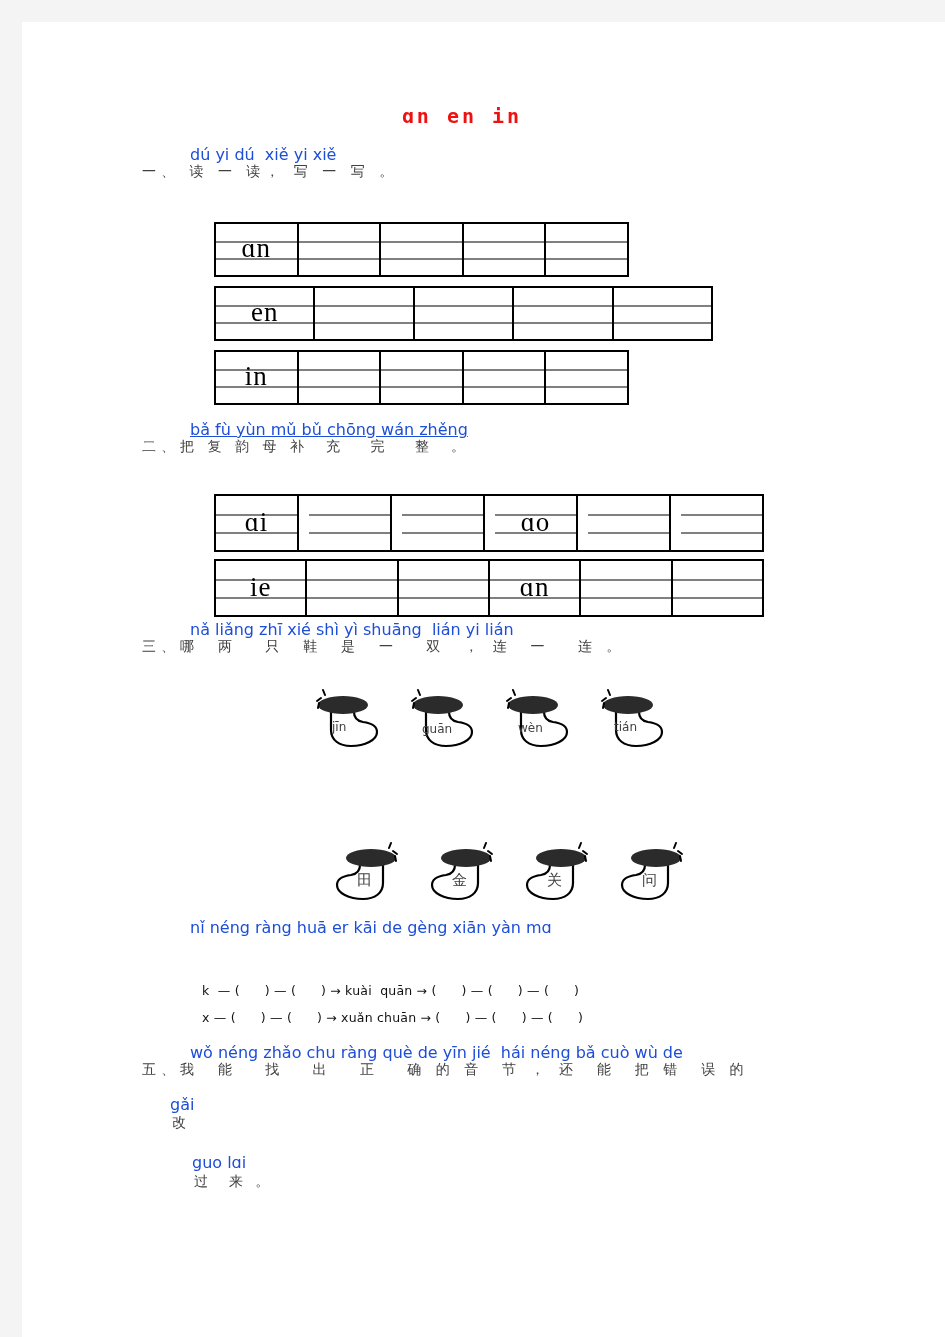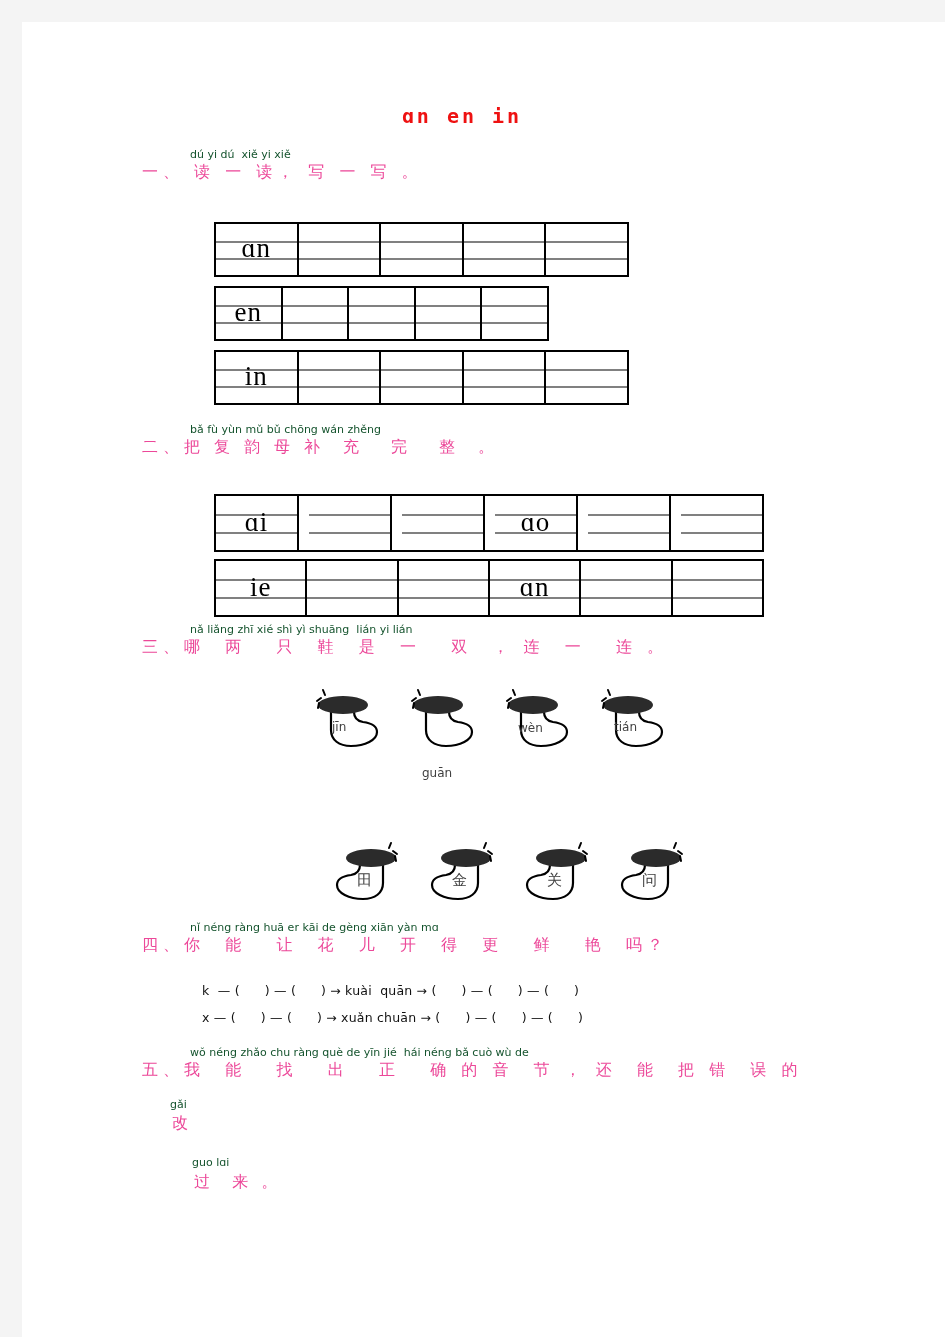--- a/index.html
+++ b/index.html
@@ -41,30 +41,30 @@
   .sec {
     position: absolute;
     left: 0;
     width: 923px;
   }
   .hdr {
     position: relative;
     width: 100%;
   }
   .pin-line {
-    color: #14532d;
+    color: #1d4ed8;
     font-family: "DejaVu Sans", "Liberation Sans", sans-serif;
-    font-size: 11px;
+    font-size: 16px;
     line-height: 16px;
     white-space: pre;
   }
   .han-line {
-    color: #ec4899;
+    color: #404040;
     font-family: "DejaVu Sans", "Liberation Sans", sans-serif;
-    font-size: 16px;
+    font-size: 14px;
     line-height: 17px;
     white-space: pre;
   }
 
   
   .grid {
     position: absolute;
     border: 2px solid #000000;
     box-sizing: border-box;
     display: flex;
@@ -181,21 +181,21 @@
         <div class="l2"></div>
         <div class="gtxt"></div>
       </div>
     <div class="gcell">
         <div class="l1"></div>
         <div class="l2"></div>
         <div class="gtxt"></div>
       </div>
   </div>
 
-  <div class="grid" style="left:192px;top:264px;width:335px;height:55px;">
+  <div class="grid" style="left:192px;top:264px;width:499px;height:55px;">
     <div class="gcell">
         <div class="l1"></div>
         <div class="l2"></div>
         <div class="gtxt">en</div>
       </div>
     <div class="gcell">
         <div class="l1"></div>
         <div class="l2"></div>
         <div class="gtxt"></div>
       </div>
@@ -239,21 +239,21 @@
       </div>
     <div class="gcell">
         <div class="l1"></div>
         <div class="l2"></div>
         <div class="gtxt"></div>
       </div>
   </div>
 
   <div class="sec" style="top:400px;">
     <div class="hdr">
-      <div class="pin-line" style="padding-left:168px;">bǎ fù yùn mǔ bǔ chōng wán zhěng</div>
+      <div class="pin-line" style="padding-left:168px;text-decoration:underline;">bǎ fù yùn mǔ bǔ chōng wán zhěng</div>
       <div class="han-line" style="padding-left:120px;letter-spacing:5px;font-family:Liberation Serif, serif;">二、把 复 韵 母 补  充   完   整  。</div>
     </div>
   </div>
 
   <div class="grid" style="left:192px;top:472px;width:550px;height:58px;gap:10px;">
     <div class="gcell">
         <div class="l1"></div>
         <div class="l2"></div>
         <div class="gtxt">ɑi</div>
       </div>
@@ -334,21 +334,21 @@
       </svg>
       <span class="lbl" style="left:27px;top:36px;">jīn</span>
     </div>
 
     <div class="boot" style="left:378px;">
       <svg width="92" height="72" viewBox="0 0 92 72">
         <path d="M26 24 L26 46 C26 56 34 62 46 62 C60 62 72 56 72 48 C72 42 66 39 58 38 C52 37 49 34 49 28 L49 22 Z" fill="#ffffff" stroke="#000000" stroke-width="2.2" stroke-linejoin="round"></path>
         <ellipse cx="38" cy="21" rx="25" ry="9" fill="#2b2b2b"></ellipse>
         <path d="M14 19 L13 24 M16 14 L12 17 M20 11 L18 6" stroke="#000000" stroke-width="2" fill="none" stroke-linecap="round"></path>
       </svg>
-      <span class="lbl" style="left:22px;top:38px;margin-top:44px;">guān</span>
+      <span class="lbl" style="left:22px;top:38px;">guān</span>
     </div>
 
     <div class="boot" style="left:568px;">
       <svg width="92" height="72" viewBox="0 0 92 72">
         <path d="M26 24 L26 46 C26 56 34 62 46 62 C60 62 72 56 72 48 C72 42 66 39 58 38 C52 37 49 34 49 28 L49 22 Z" fill="#ffffff" stroke="#000000" stroke-width="2.2" stroke-linejoin="round"></path>
         <ellipse cx="38" cy="21" rx="25" ry="9" fill="#2b2b2b"></ellipse>
         <path d="M14 19 L13 24 M16 14 L12 17 M20 11 L18 6" stroke="#000000" stroke-width="2" fill="none" stroke-linecap="round"></path>
       </svg>
       <span class="lbl" style="left:24px;top:36px;">tián</span>
     </div>
@@ -398,21 +398,20 @@
         <ellipse cx="38" cy="21" rx="25" ry="9" fill="#2b2b2b"></ellipse>
         <path d="M14 19 L13 24 M16 14 L12 17 M20 11 L18 6" stroke="#000000" stroke-width="2" fill="none" stroke-linecap="round"></path>
       </svg>
       <span class="lbl han" style="left:40px;top:34px;">问</span>
     </div>
   </div>
 
   <div class="sec" style="top:898px;">
     <div class="hdr">
       <div class="pin-line" style="padding-left:168px;">nǐ néng ràng huā er kāi de gèng xiān yàn mɑ</div>
-      <div class="han-line" style="padding-left:120px;letter-spacing:5px;">四、你  能   让  花  儿  开  得  更   鲜   艳  吗？</div>
     </div>
   </div>
 
   <div class="ex-line" style="left:180px;top:961px;">k  — (      ) — (      ) → kuài  quān → (      ) — (      ) — (      )</div>
   <div class="ex-line" style="left:180px;top:988px;">x — (      ) — (      ) → xuǎn chuān → (      ) — (      ) — (      )</div>
 
   <div class="sec" style="top:1023px;">
     <div class="hdr">
       <div class="pin-line" style="padding-left:168px;">wǒ néng zhǎo chu ràng què de yīn jié  hái néng bǎ cuò wù de</div>
       <div class="han-line" style="padding-left:120px;letter-spacing:5px;">五、我  能   找   出   正   确 的 音  节 ， 还  能  把 错  误 的</div>

